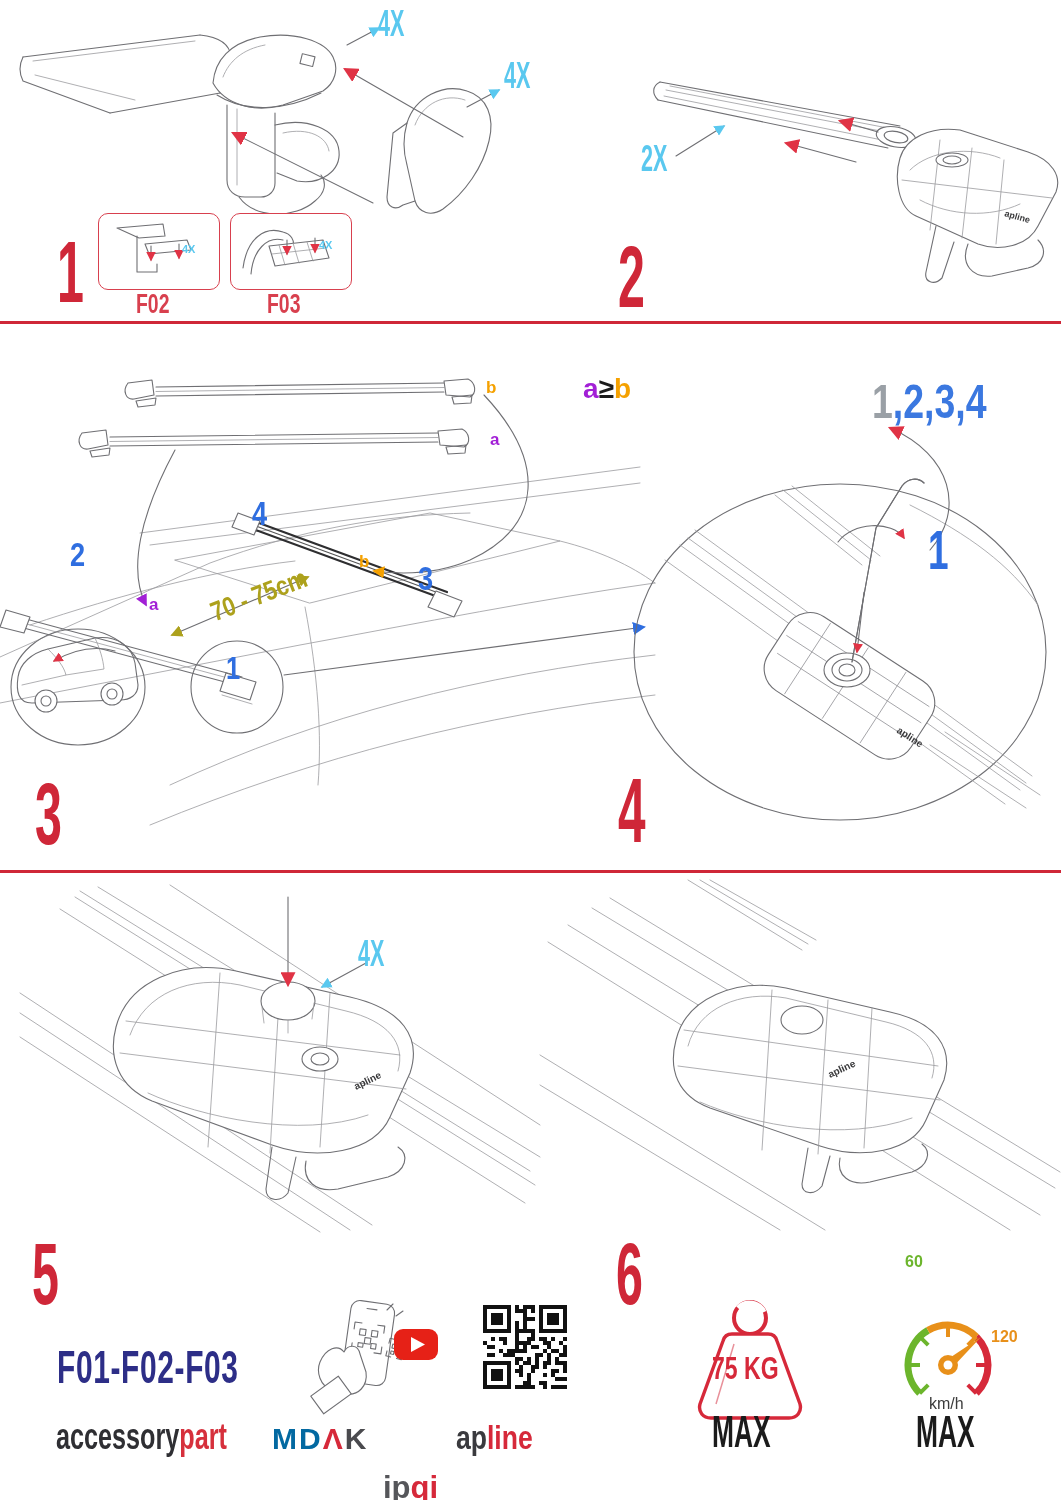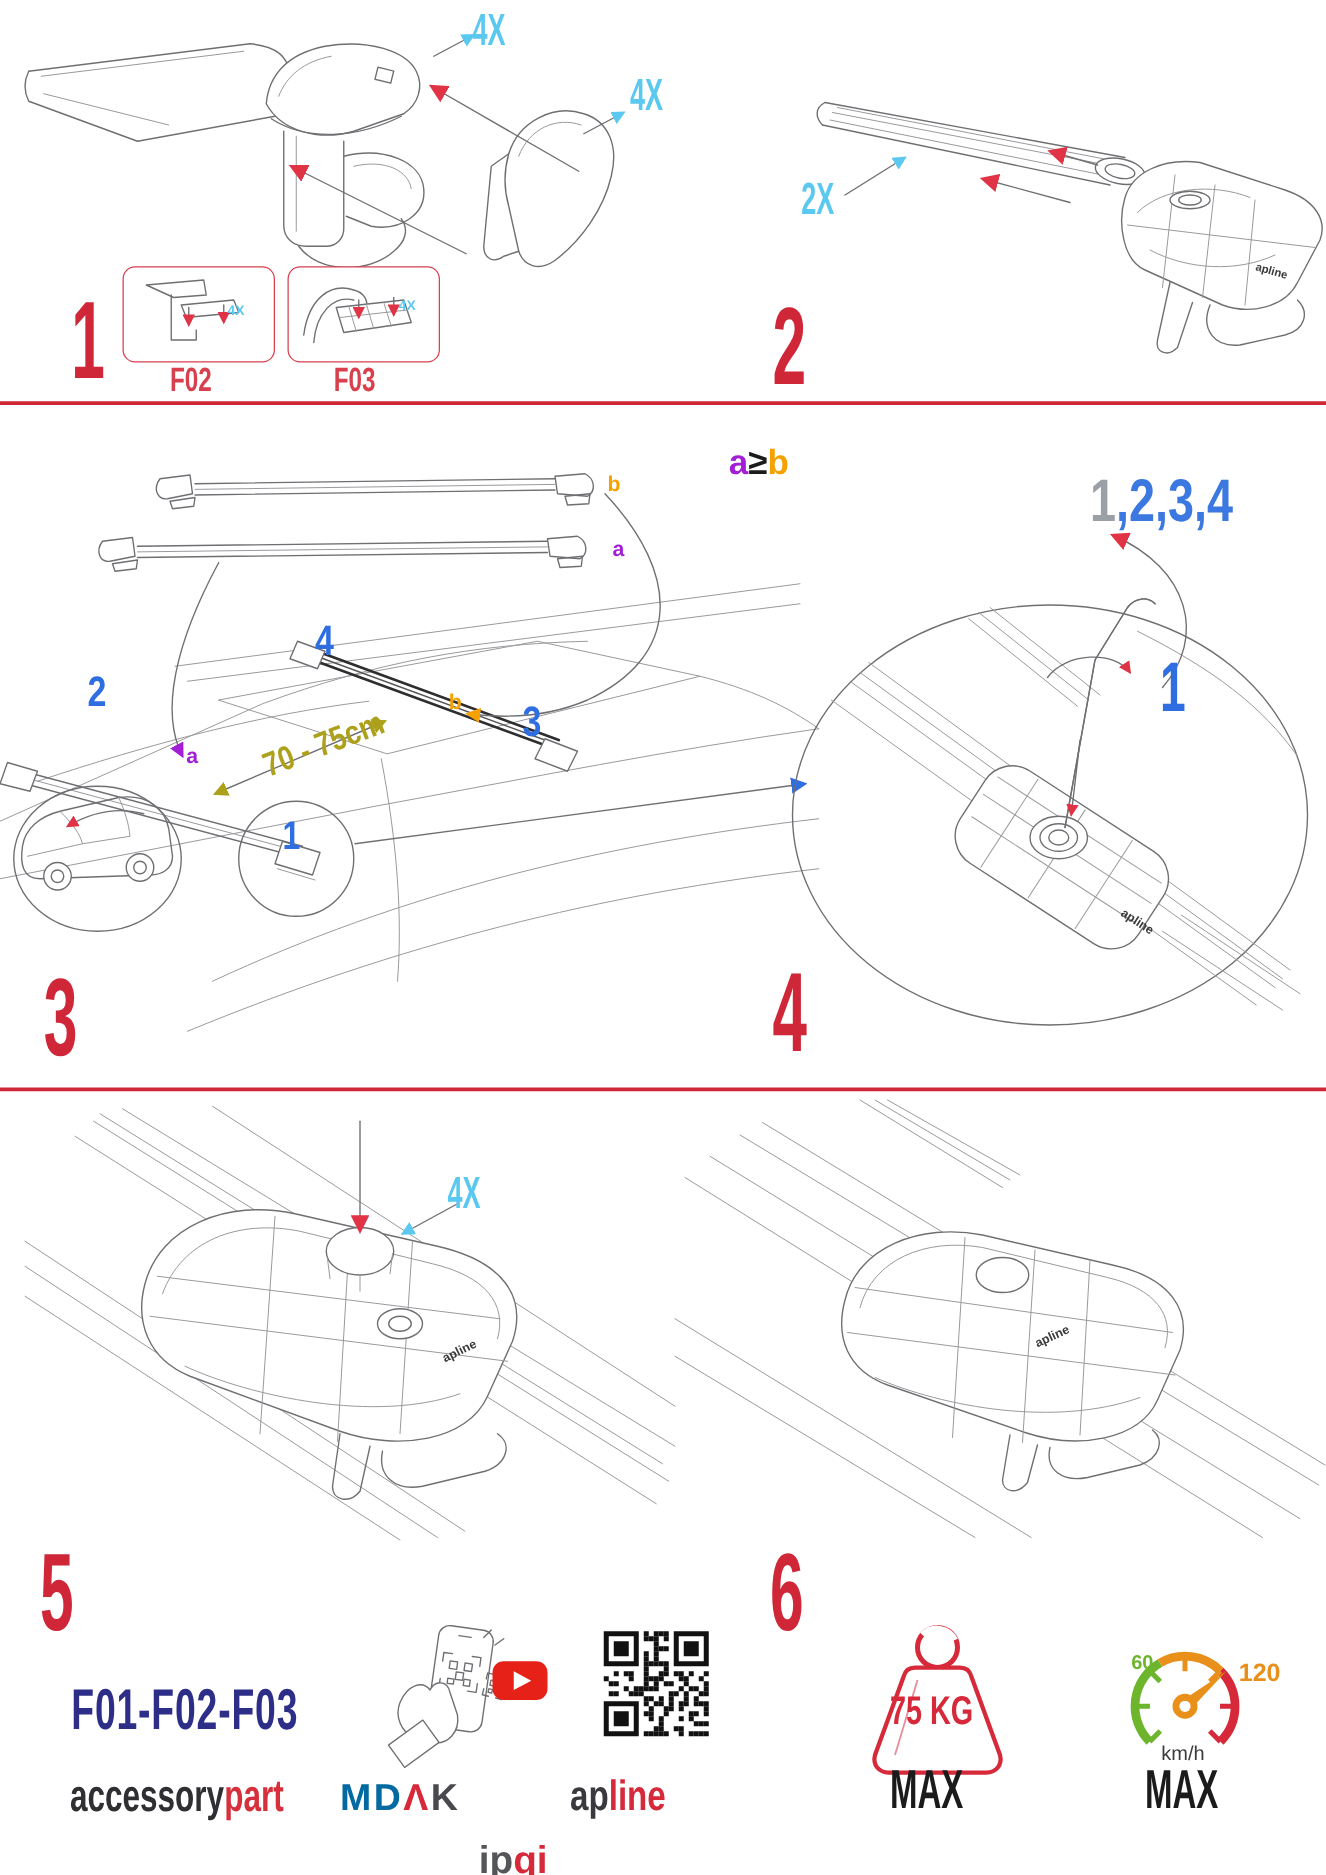--- a/index.html
+++ b/index.html
@@ -181,21 +181,21 @@
   <path class="thin" d="M48,294 C58,304 64,312 66,320 L22,330"></path>
   <path class="thin" d="M95,283 C100,294 103,304 104,314 L66,320"></path>
   <circle class="wf" cx="46" cy="346" r="11"></circle>
       <circle cx="46" cy="346" r="5"></circle>
   <circle class="wf" cx="112" cy="339" r="11"></circle>
       <circle cx="112" cy="339" r="5"></circle>
   <path d="M115,296 Q85,288 54,306" stroke="#d43a4a" stroke-width="3" fill="none" marker-end="url(#mr2)"></path>
 </svg>
 <div class="t" style="left:486px;top:379px;font-size:17px;color:#f5a100;">b</div>
 <div class="t" style="left:490px;top:431px;font-size:17px;color:#a21fd6;">a</div>
-<div class="t" style="left:583px;top:356px;font-size:28px;">
+<div class="t" style="left:583px;top:375px;font-size:28px;">
   <span style="color:#a21fd6;">a</span><span style="color:#1b1b1b;">≥</span><span style="color:#f5a100;">b</span>
 </div>
 <div class="t" style="left:70px;top:537px;font-size:34px;color:#2f6ee0;transform:scaleX(.8);transform-origin:0 0;">2</div>
 <div class="t" style="left:252px;top:496px;font-size:34px;color:#2f6ee0;transform:scaleX(.8);transform-origin:0 0;">4</div>
 <div class="t" style="left:418px;top:561px;font-size:34px;color:#2f6ee0;transform:scaleX(.8);transform-origin:0 0;">3</div>
 <div class="t" style="left:226px;top:652px;font-size:32px;color:#2f6ee0;transform:scaleX(.8);transform-origin:0 0;">1</div>
 <div class="t" style="left:149px;top:596px;font-size:17px;color:#a21fd6;">a</div>
 <div class="t" style="left:359px;top:553px;font-size:17px;color:#f5a100;">b</div>
 <div class="t" style="left:207px;top:601px;font-size:27px;color:#ada11c;transform:rotate(-21deg) scaleX(.82);transform-origin:0 0;">70 - 75cm</div>
 <div class="t" style="left:35px;top:770px;font-size:88px;color:#cf2738;transform:scaleX(.55);transform-origin:0 0;">3</div>
@@ -459,18 +459,18 @@
     <line x1="26.7" y1="33.7" x2="35.2" y2="42.2" stroke="#6cb52c"></line>
     <line x1="55" y1="22" x2="55" y2="34" stroke="#e8901a"></line>
     <line x1="83.3" y1="33.7" x2="74.8" y2="42.2" stroke="#e8901a"></line>
     <line x1="95" y1="62" x2="83" y2="62" stroke="#d6293a"></line>
     <line x1="83.3" y1="90.3" x2="74.8" y2="81.8" stroke="#d6293a"></line>
   </g>
   <polygon points="52,58 58,66 88,34" fill="#e8901a"></polygon>
   <circle cx="55" cy="62" r="10" fill="#e8901a"></circle>
       <circle cx="55" cy="62" r="4.5" fill="#fff"></circle>
 </svg>
-<div class="t" style="left:905px;top:1323px;font-size:16px;color:#6cb52c;">60</div>
-<div class="t" style="left:991px;top:1329px;font-size:20px;color:#e8901a;">120</div>
+<div class="t" style="left:905px;top:1254px;font-size:16px;color:#6cb52c;">60</div>
+<div class="t" style="left:991px;top:1329px;font-size:16px;color:#e8901a;">120</div>
 <div class="t" style="left:929px;top:1396px;font-size:16px;font-weight:400;color:#3c3c3c;">km/h</div>
 <div class="t" style="left:916px;top:1410px;font-size:44px;color:#1b1b1b;transform:scaleX(.6);transform-origin:0 0;">MAX</div>
 
 </div>
 
 </body></html>

